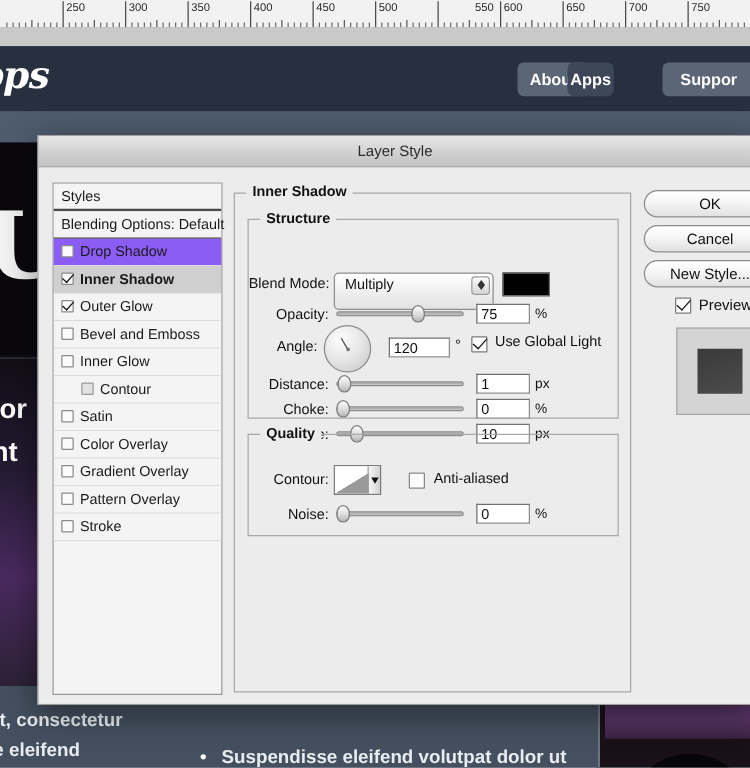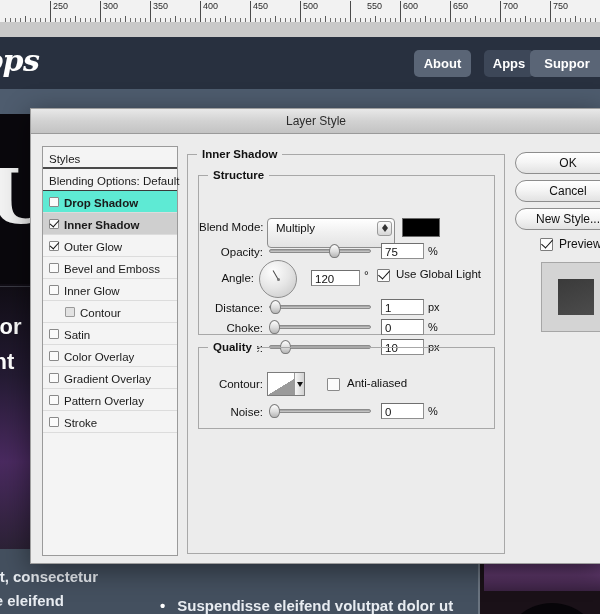--- a/index.html
+++ b/index.html
@@ -36,21 +36,21 @@
     font-family:"DejaVu Serif", serif;font-style:italic;font-weight:bold;
     font-size:30px;color:#ffffff;letter-spacing:-0.5px;
   }
   .navbtn{
     position:absolute;top:13px;height:27px;line-height:27px;
     background:#5a6576;border-radius:5px;color:#ffffff;
     font-size:13px;font-weight:bold;text-align:center;
     font-family:"Liberation Sans", sans-serif;
   }
   #nav-about{left:414px;width:57px;}
-  #nav-apps{left:454px;width:50px;background:#3d4758;margin-left:30px;}
+  #nav-apps{left:454px;width:37px;background:#3d4758;}
   #nav-support{left:530px;width:74px;}
 
   #herowrap{position:absolute;left:0;top:52px;width:600px;height:525px;background:#4e5c6e;}
   #hero{
     position:absolute;left:0;top:25px;width:232px;height:435px;
     background:linear-gradient(180deg,#0c0a10 0%,#100d14 38%,#241b33 60%,#4a2a60 80%,#2c2236 100%);
     overflow:hidden;
   }
   #heroTop{position:absolute;left:0;top:0;width:232px;height:170px;background:#0a080d;}
   #heroword{
@@ -284,21 +284,21 @@
     <div class="rlabel" style="left: 103px;">300</div>
     <div class="tick major" style="left: 150px;"></div>
     <div class="rlabel" style="left: 153px;">350</div>
     <div class="tick major" style="left: 200px;"></div>
     <div class="rlabel" style="left: 203px;">400</div>
     <div class="tick major" style="left: 250px;"></div>
     <div class="rlabel" style="left: 253px;">450</div>
     <div class="tick major" style="left: 300px;"></div>
     <div class="rlabel" style="left: 303px;">500</div>
     <div class="tick major" style="left: 350px;"></div>
-    <div class="rlabel" style="left: 340px; padding-left: 27px;">550</div>
+    <div class="rlabel" style="left: 353px; padding-left: 27px;">550</div>
     <div class="tick major" style="left: 400px;"></div>
     <div class="rlabel" style="left: 403px;">600</div>
     <div class="tick major" style="left: 450px;"></div>
     <div class="rlabel" style="left: 453px;">650</div>
     <div class="tick major" style="left: 500px;"></div>
     <div class="rlabel" style="left: 503px;">700</div>
     <div class="tick major" style="left: 550px;"></div>
     <div class="rlabel" style="left: 553px;">750</div>
     <div class="tick minor" style="left: 5px;"></div>
     <div class="tick minor" style="left: 10px;"></div>
@@ -453,21 +453,21 @@
   <div id="dlgbody">
 
     <div id="styleslist">
       <div class="srow header">
         <span class="slabeltxt">Styles</span>
       </div>
       <div class="srow header2">
         <span class="slabeltxt">Blending Options: Default</span>
       </div>
 
-      <div class="srow sel" style="background:#5eead4;font-weight:bold;">
+      <div class="srow sel" style="background:#8b5cf6;font-weight:normal;">
         <span class="scb"></span><span class="slabeltxt">Drop Shadow</span>
       </div>
       <div class="srow sel">
         <span class="scb on"></span><span class="slabeltxt">Inner Shadow</span>
       </div>
       <div class="srow">
         <span class="scb on"></span><span class="slabeltxt">Outer Glow</span>
       </div>
       <div class="srow">
         <span class="scb"></span><span class="slabeltxt">Bevel and Emboss</span>

